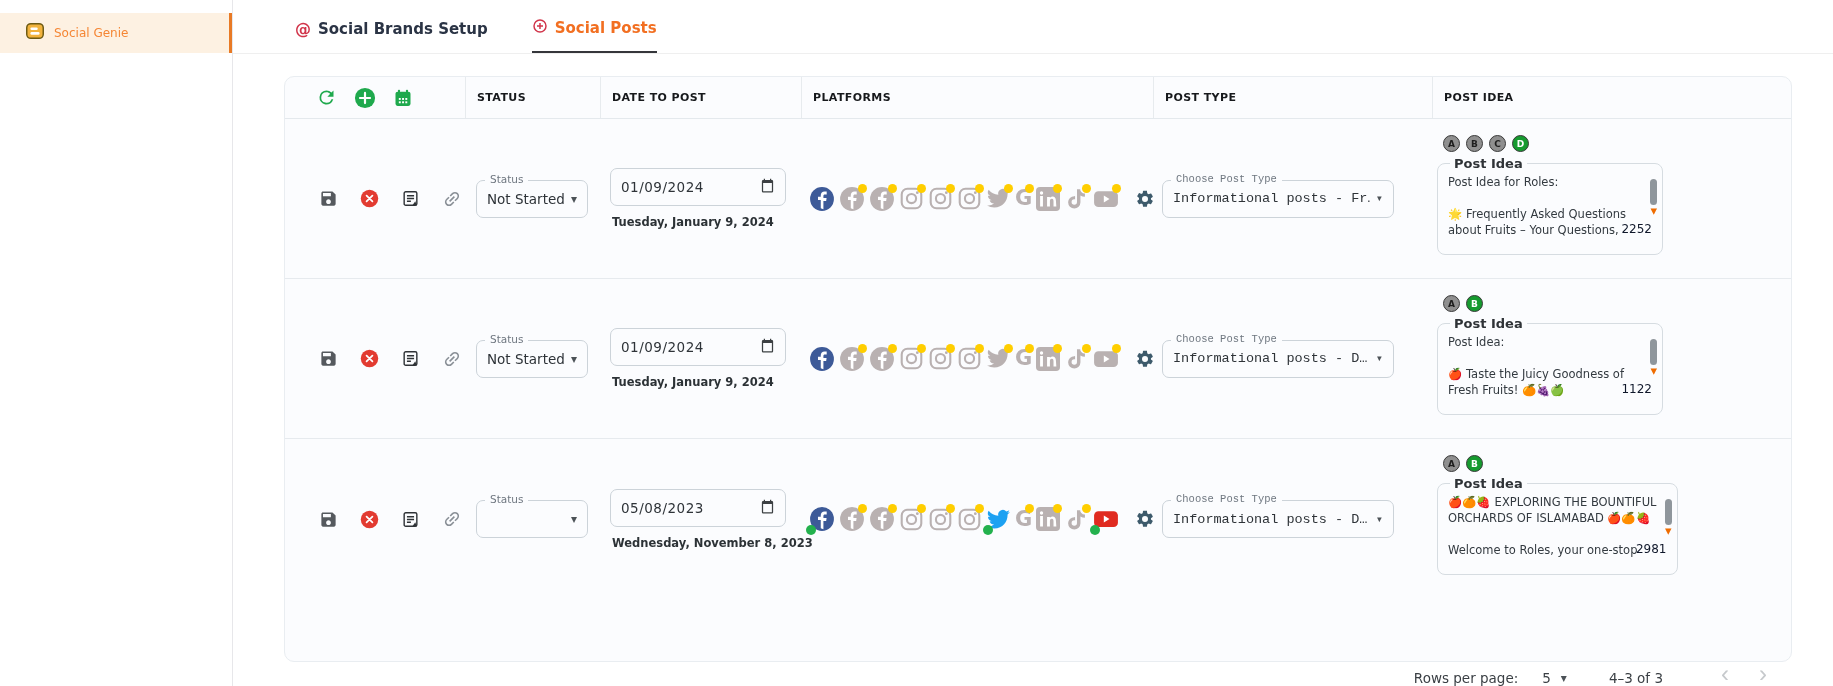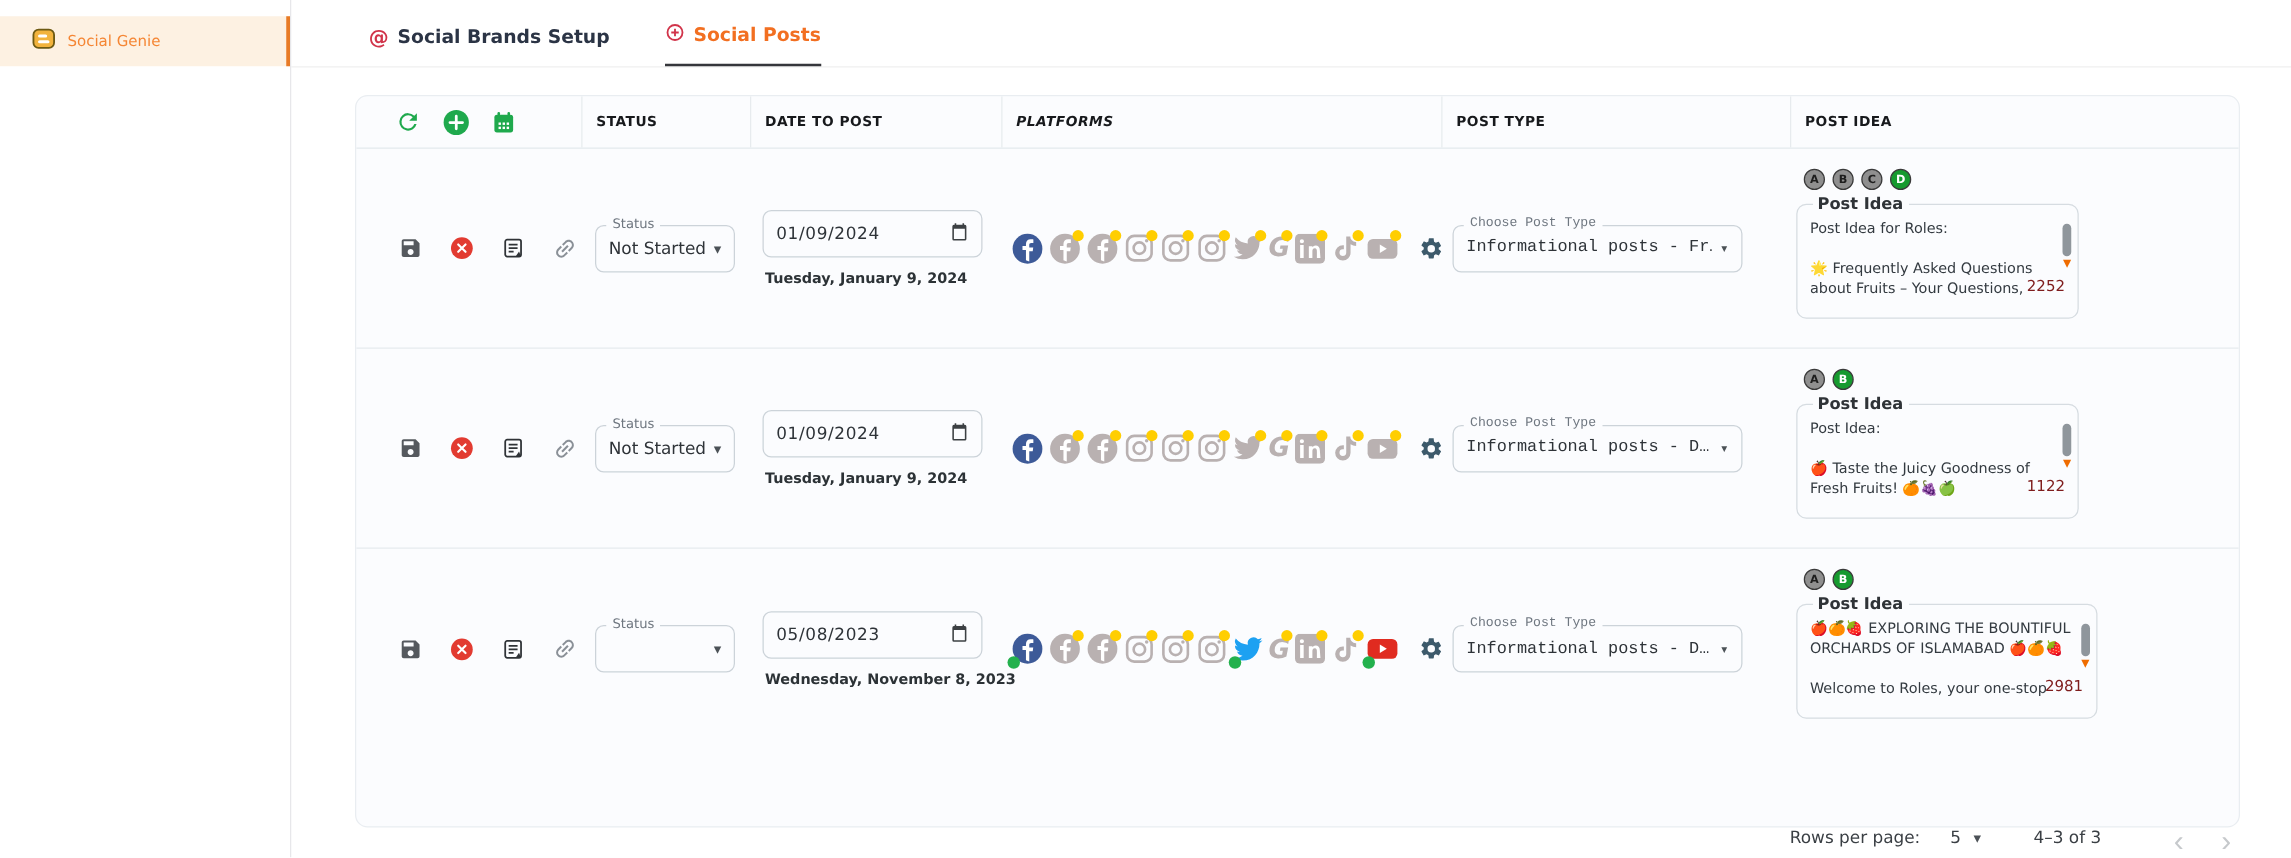--- a/index.html
+++ b/index.html
@@ -23,21 +23,21 @@
   .card { margin:22px 41px 0 51px; height:610px; border:1px solid #e9edf1; border-radius:10px; background:#fbfcfe; overflow:hidden; }
   .thead { display:flex; height:42px; border-bottom:1px solid #e4e9ed; align-items:stretch; }
   .hcell { display:flex; align-items:center; font-size:11px; font-weight:bold; letter-spacing:.4px; color:#17191c; padding-left:11px; }
   .hcell + .hcell, .hcell.sep { border-left:1px solid #e7ebee; }
   .toolbar { display:flex; align-items:center; gap:17px; padding-left:31px; }
   .tbtn { display:flex; align-items:center; cursor:pointer; background:none; border:none; padding:0; }
 
   .col-actions { width:180px; min-width:180px; }
   .col-status { width:135px; min-width:135px; }
   .col-date { width:201px; min-width:201px; }
-  .col-platforms { width:352px; min-width:352px;font-style:italic; }
+  .col-platforms { width:352px; min-width:352px; }
   .col-posttype { width:279px; min-width:279px; }
   .col-postidea { flex:1; }
 
   .row { display:flex; height:160px; border-bottom:1px solid #e6eaee; }
   .row:last-child { border-bottom:none; }
   .cell { display:flex; flex-direction:column; justify-content:center; }
 
   .actions { flex-direction:row; align-items:center; gap:22px; padding-left:31px; }
   .abtn { background:none; border:none; padding:0; cursor:pointer; display:flex; }
 
@@ -63,24 +63,24 @@
   .postidea { justify-content:flex-start; padding-top:16px; padding-left:5px; }
   .badges { display:flex; gap:6px; margin-left:6px; }
   .badge { width:17px; height:17px; border-radius:50%; border:1.5px solid #3a3a3a; font-size:9px; font-weight:bold; display:flex; align-items:center; justify-content:center; }
   .badge.gray { background:#8f8f8f; color:#1e1e1e; }
   .badge.green { background:#169a2f; color:#fff; }
   .idea-box { position:relative; width:226px; height:99px; border:1px solid #d6dce1; border-radius:8px; margin-top:4px; padding:3px 20px 0 10px; cursor:text; }
   .idea-box legend { font-size:13px; font-weight:bold; color:#2f3337; padding:0 4px; margin-left:2px; }
   .idea-line { font-size:11.5px; color:#333a40; line-height:1.4; white-space:nowrap; }
   .idea-thumb { position:absolute; top:8px; right:5px; width:7px; height:26px; border-radius:4px; background:#8f969c; }
   .idea-caret { position:absolute; bottom:20px; right:5px; color:#ef6c00; font-size:13px; }
-  .idea-count { position:absolute; bottom:2px; right:10px; font-size:12px; color:#7f1d1d; }
+  .idea-count { position:absolute; bottom:2px; right:10px; font-size:12px; color:#0f172a; }
 
   
-  .pager { display:flex; align-items:flex-start; justify-content:flex-end; padding-right:48px; color:#3a3f44; font-size:13.5px; }
+  .pager { display:flex; align-items:flex-end; justify-content:flex-end; padding-right:66px; color:#3a3f44; font-size:13.5px; }
   .pager .rpp-label { margin-right:24px; }
   .rpp-select { display:flex; align-items:center; gap:4px; cursor:pointer; margin-right:42px; }
   .rpp-select .caret { margin:0; }
   .range { margin-right:58px; }
   .chev { font-size:24px; color:#c6c9cc; line-height:1; cursor:default; background:none; border:none; }
   .chev + .chev { margin-left:30px; }
 </style>
 </head>
 <body>
 

